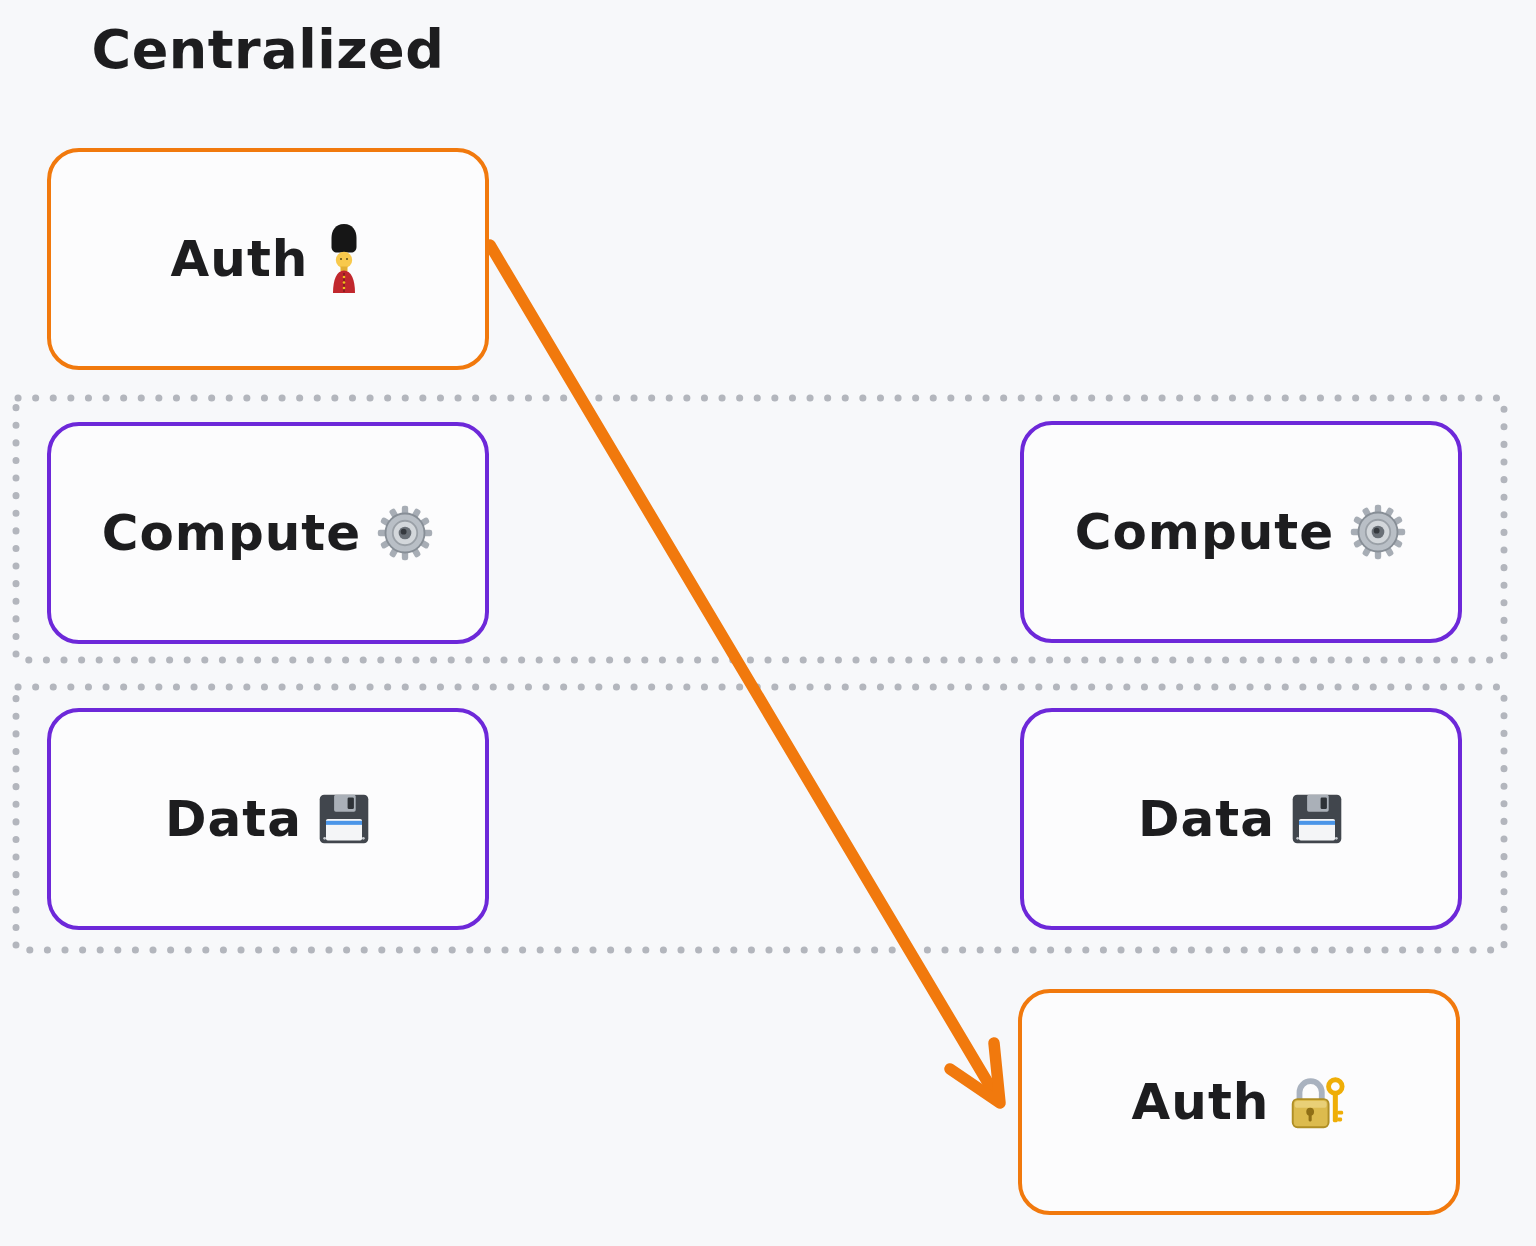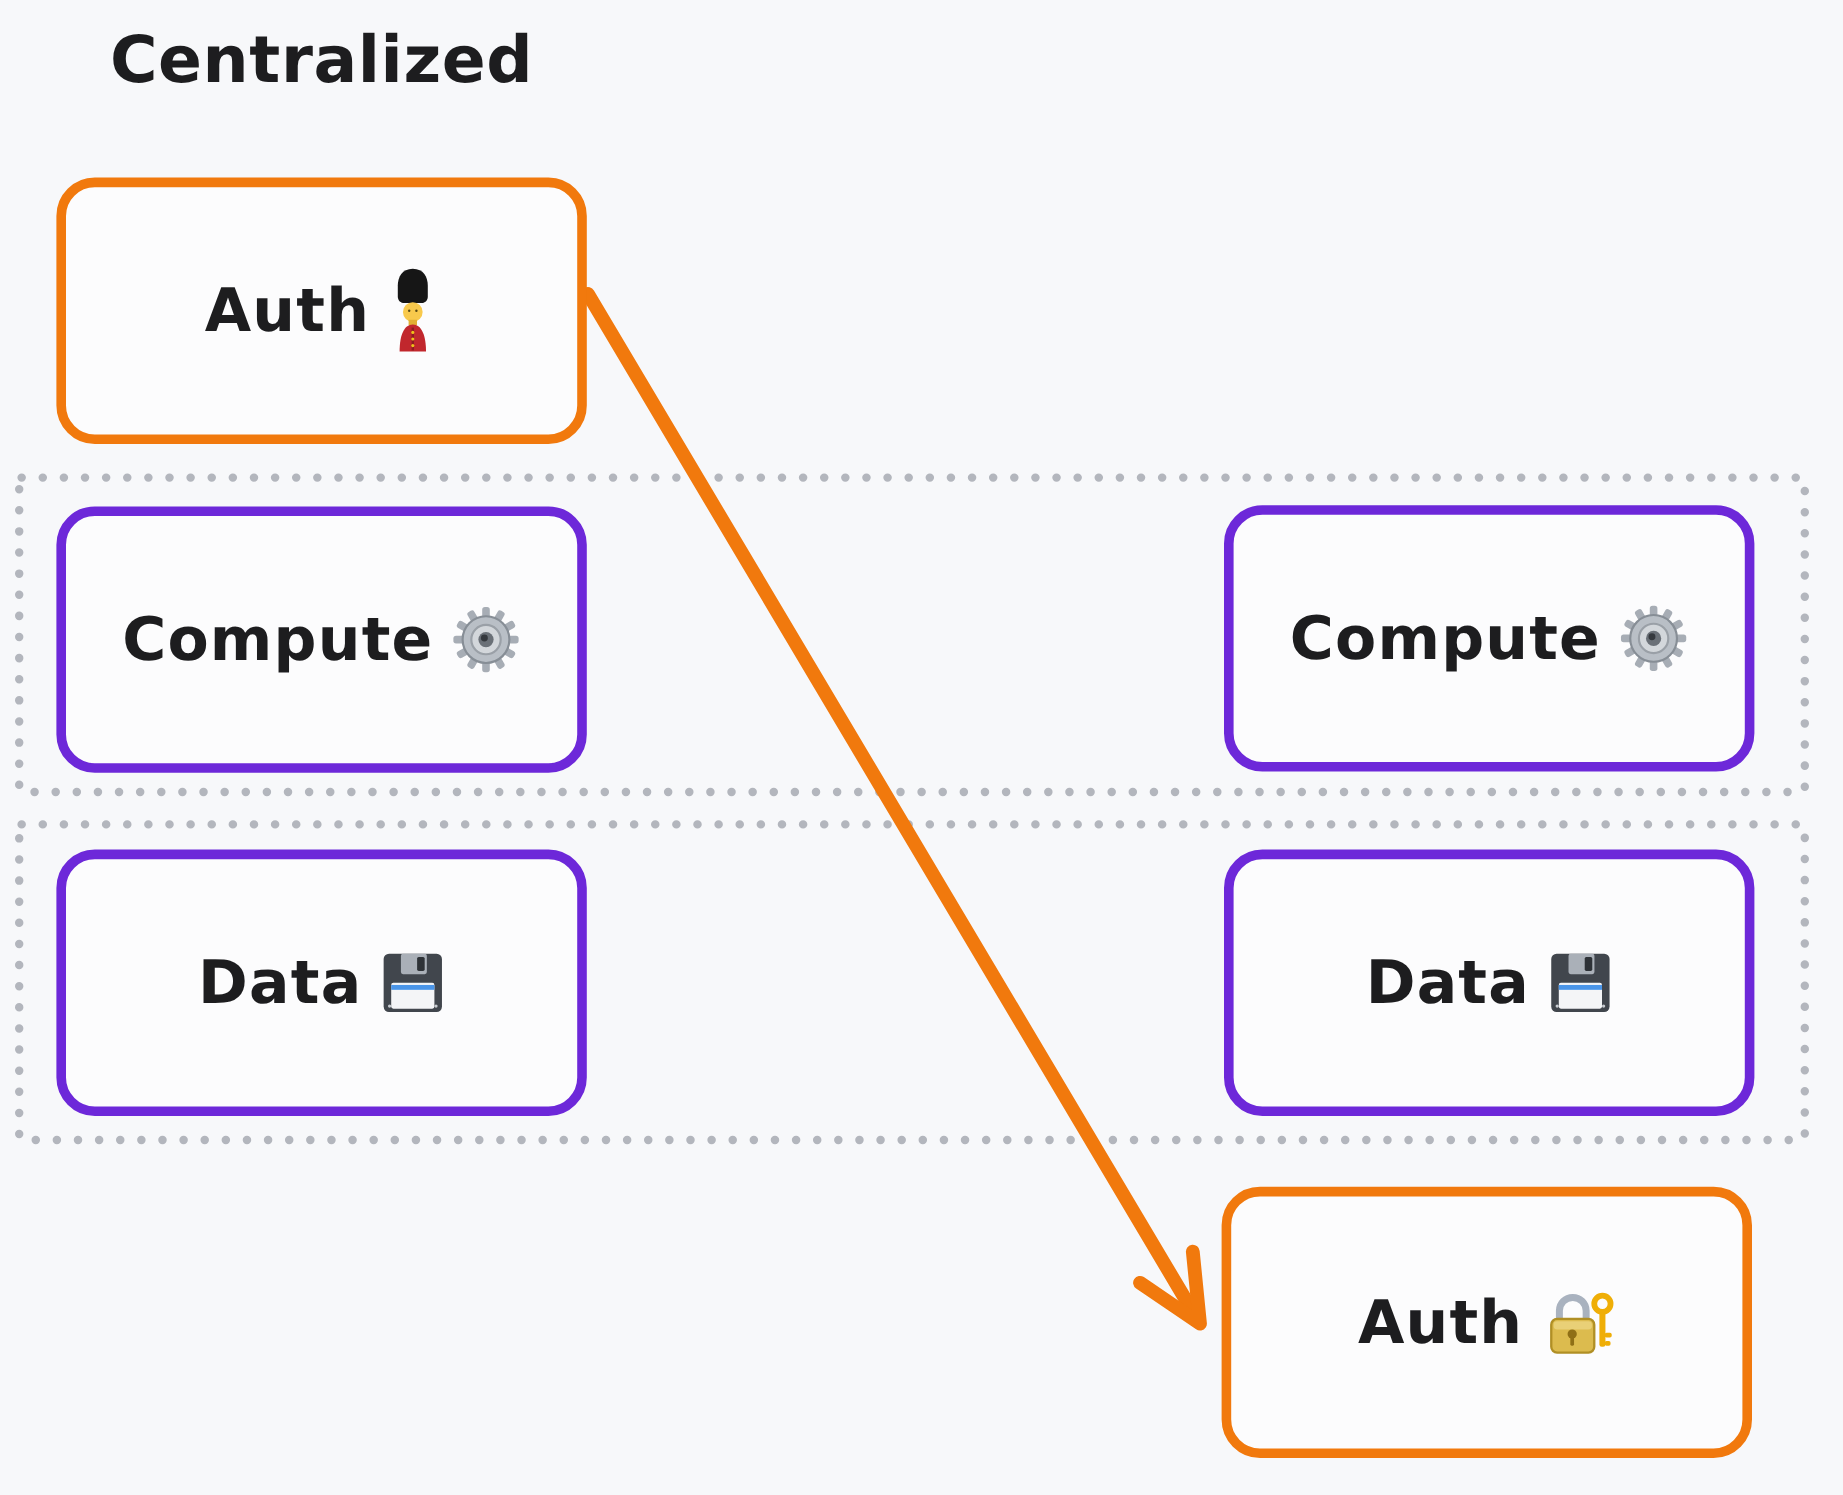--- a/index.html
+++ b/index.html
@@ -13,21 +13,21 @@
     background:#f7f8fa;color:#1d1d1f;padding-left:40px;
   }
   .overlay{position:absolute;left:0;top:0;width:1536px;height:1246px;}
   .col-title{
     position:absolute;transform:translateX(-50%);
     font-size:54px;font-weight:700;letter-spacing:.5px;white-space:nowrap;
     color:#1d1d1f;
   }
   .box{
     position:absolute;width:442px;height:222px;box-sizing:border-box;
-    background:#fcfcfd;border:8px solid #6d28d9;border-radius:32px;
+    background:#fcfcfd;border:4px solid #6d28d9;border-radius:32px;
     display:flex;align-items:center;justify-content:center;gap:15px;
   }
   .box.accent{border-color:#f1790d;}
   .box .label{font-size:50px;font-weight:700;letter-spacing:1px;}
   .icon{display:flex;align-items:center;justify-content:center;}
 </style>
 </head>
 <body>
 
 <div class="canvas">

